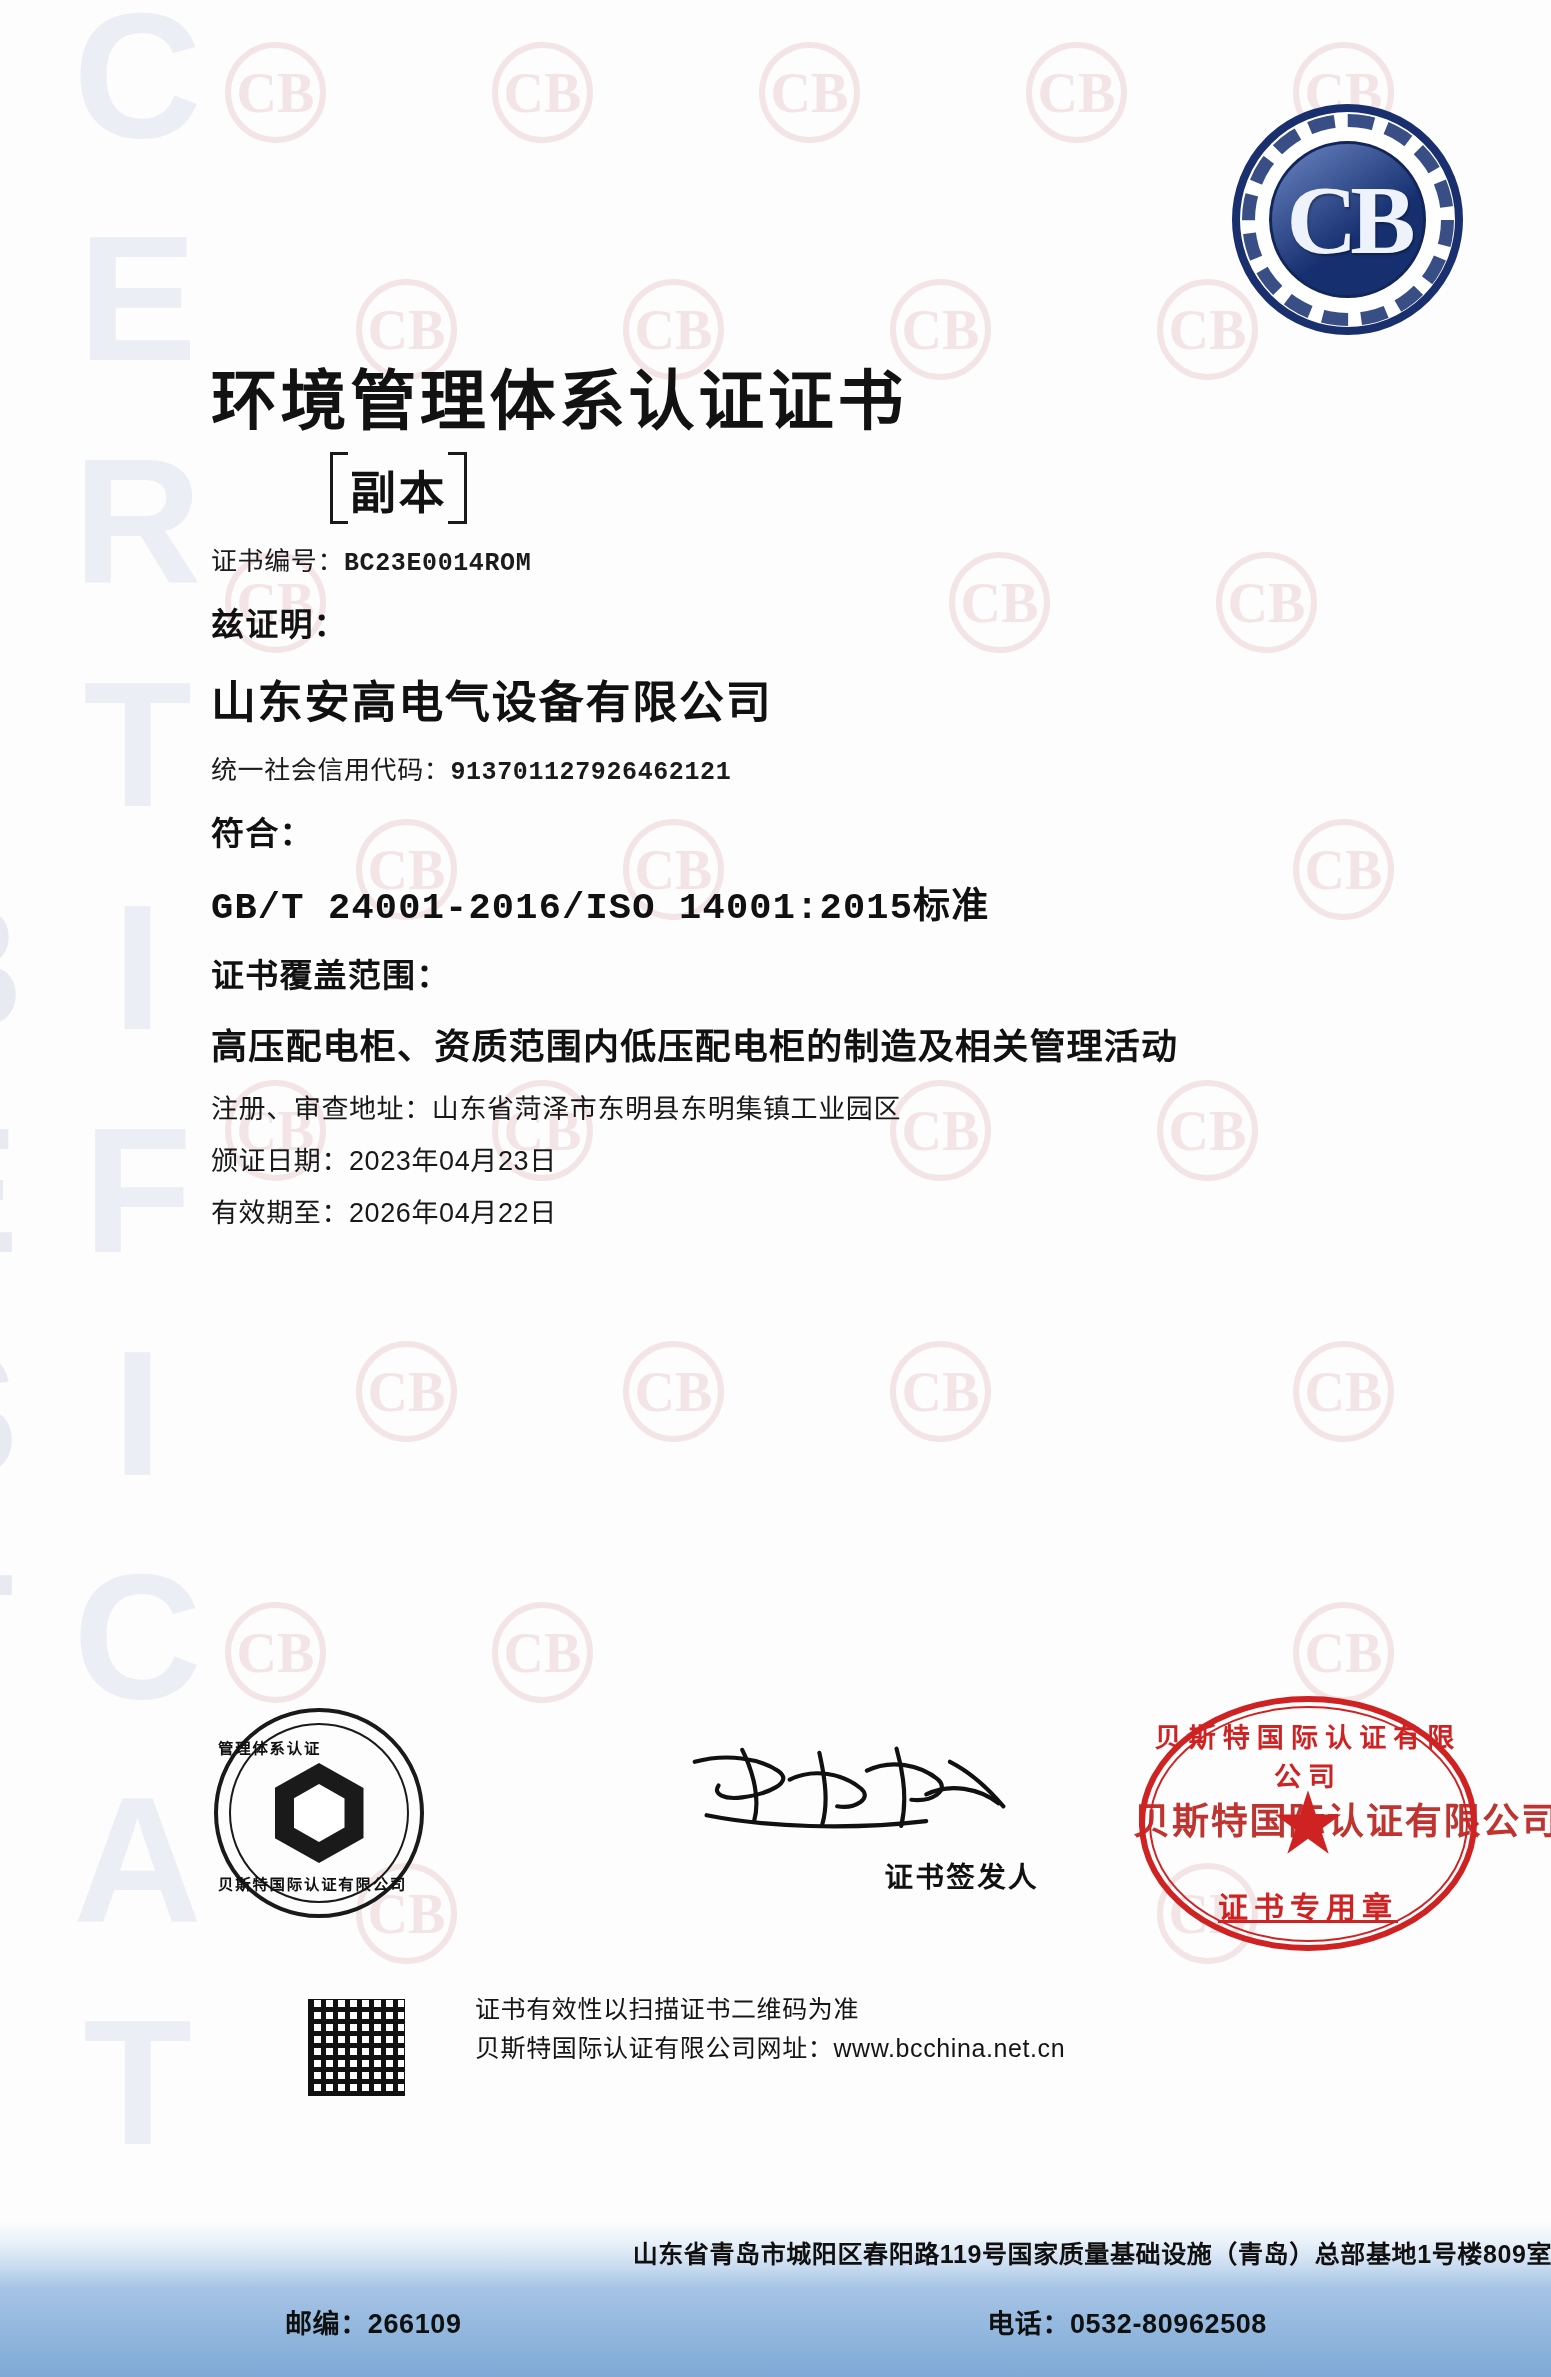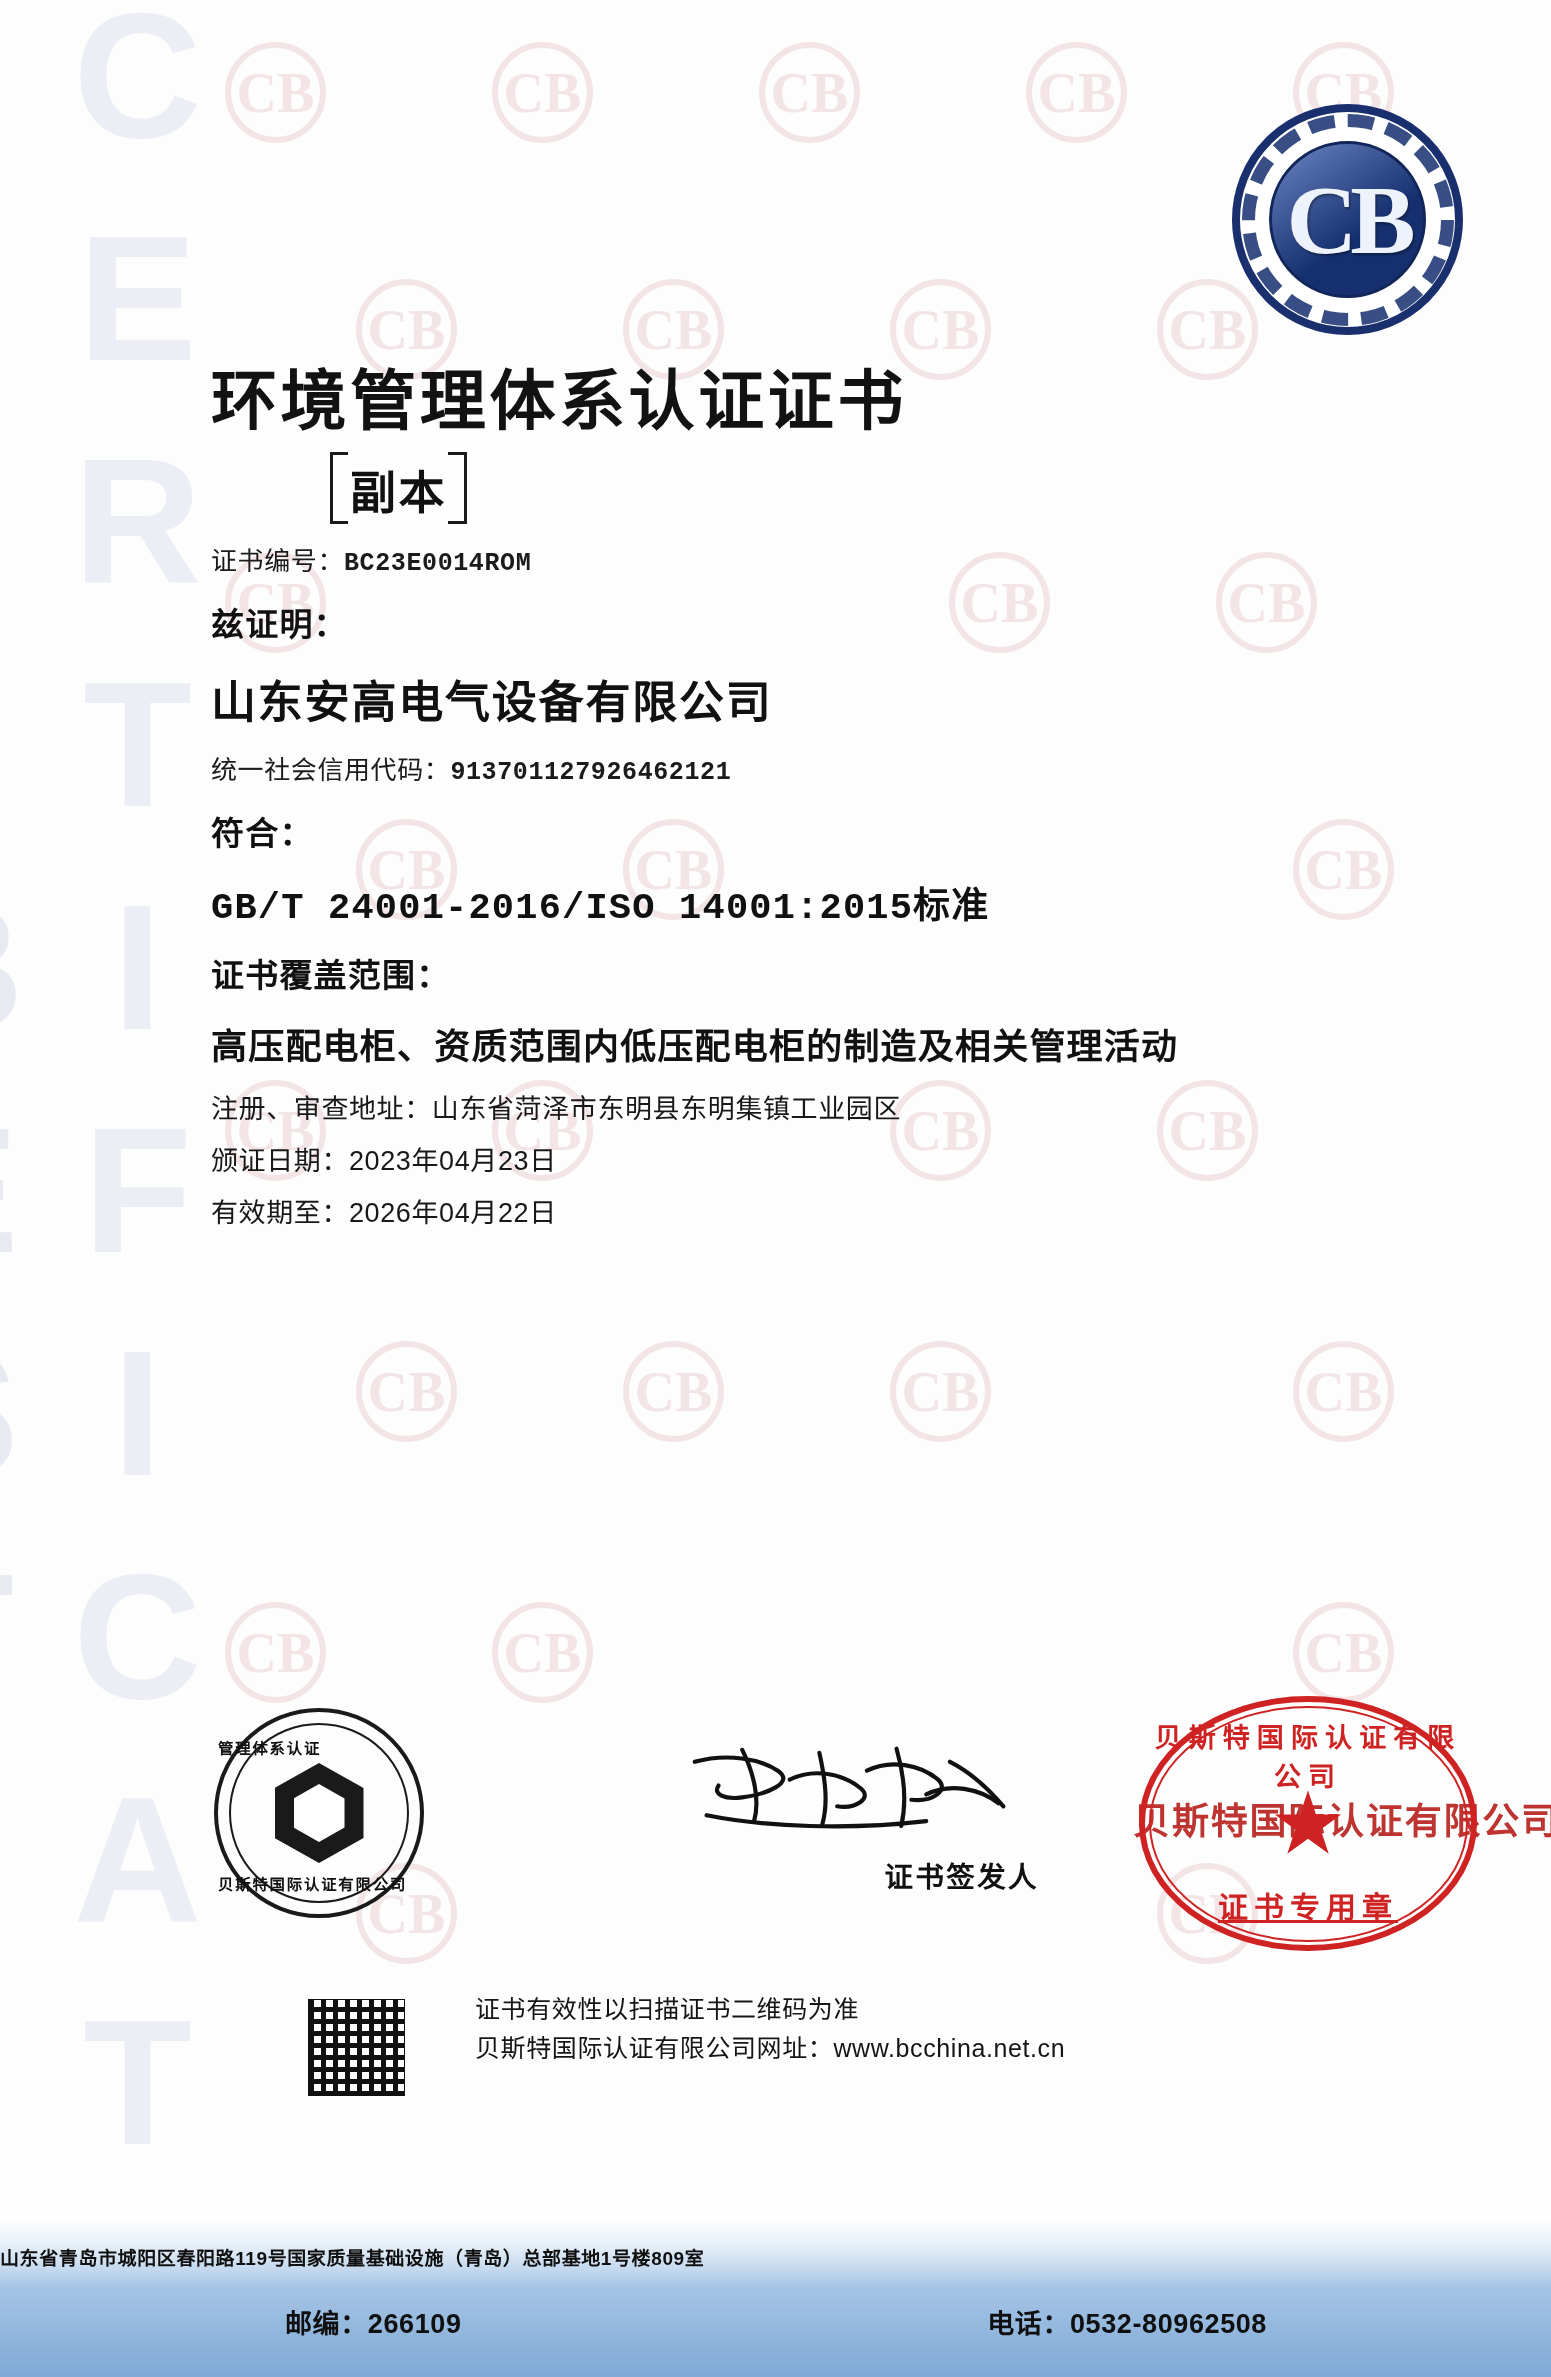--- a/index.html
+++ b/index.html
@@ -330,22 +330,22 @@
   .footer-band:before{
     content:"";
     position:absolute;
     left:0;right:0;top:0;height:71px;
     background:linear-gradient(180deg,#ffffff,rgba(255,255,255,0));
   }
   .footer-addr{
     position:absolute;
     left:0;right:0;
     bottom:107px;
-    text-align:left;
-    font-size:19px;
+    text-align:right;
+    font-size:25px;
     font-weight:bold;
     letter-spacing:0.6px;
     color:#101010;
   }
   .footer-row{
     position:absolute;
     bottom:36px;
     left:285px;right:285px;
     display:flex;
     justify-content:space-between;

